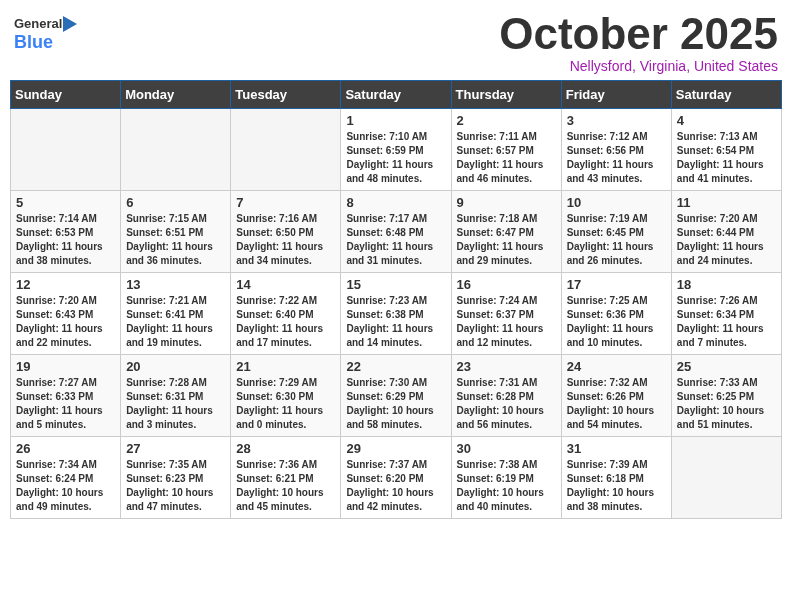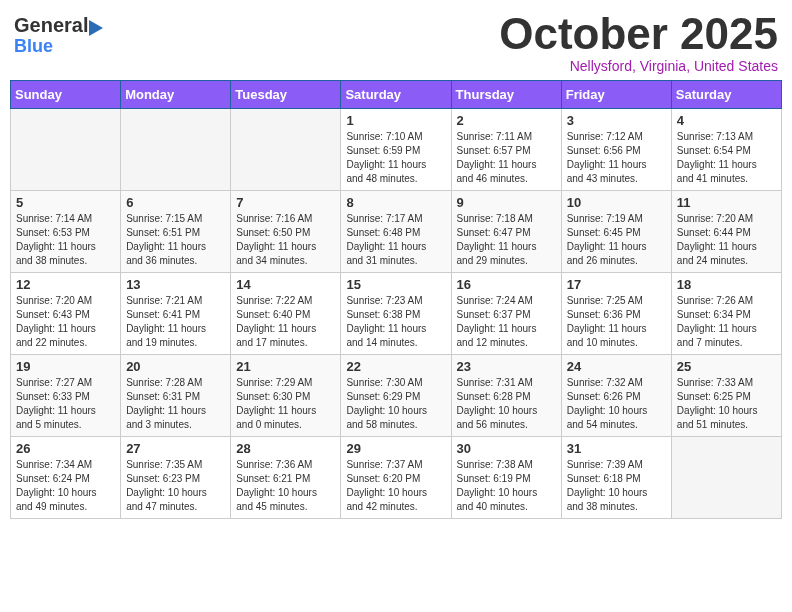--- a/index.html
+++ b/index.html
@@ -44,21 +44,21 @@
     .location {
       font-size: 14px;
       color: #a21caf;
     }
     .calendar {
       width: 100%;
       border-collapse: collapse;
       border: 1px solid #ccc;
     }
     .calendar th {
-      background-color: #8b5cf6;
+      background-color: #404040;
       color: #fff;
       font-size: 13px;
       font-weight: bold;
       padding: 6px 4px;
       text-align: left;
       border: 1px solid #2060a0;
     }
     .calendar td {
       vertical-align: top;
       border: 1px solid #ccc;
@@ -75,34 +75,35 @@
     .day-number {
       font-size: 13px;
       font-weight: bold;
       margin-bottom: 2px;
       display: block;
     }
     .day-info {
       font-size: 10px;
       color: #333;
       line-height: 1.4;
+      font-weight: bold;
     }
     .empty-cell {
       background: #f5f5f5 !important;
     }
   </style>
 </head>
 <body>
 
 <div class="page">
   <div class="header">
     <div class="logo">
       <div>
         <div>
-          <span style="font-size:20px;font-weight:bold;color:#333;">General</span><svg class="logo-arrow" viewBox="0 0 18 20" style="display:inline-block;vertical-align:middle;margin:0 1px;">
+          <span style="font-size:13px;font-weight:bold;color:#333;">General</span><svg class="logo-arrow" viewBox="0 0 18 20" style="display:inline-block;vertical-align:middle;margin:0 1px;">
               <polygon points="0,2 14,10 0,18" fill="#2a6db5"></polygon>
             </svg>
         </div>
         <div style="font-size:18px;font-weight:bold;color:#3b82f6;margin-top:-2px;">Blue</div>
       </div>
     </div>
     <div class="title-block">
       <div class="month-title">October 2025</div>
       <div class="location">Nellysford, Virginia, United States</div>
     </div>

